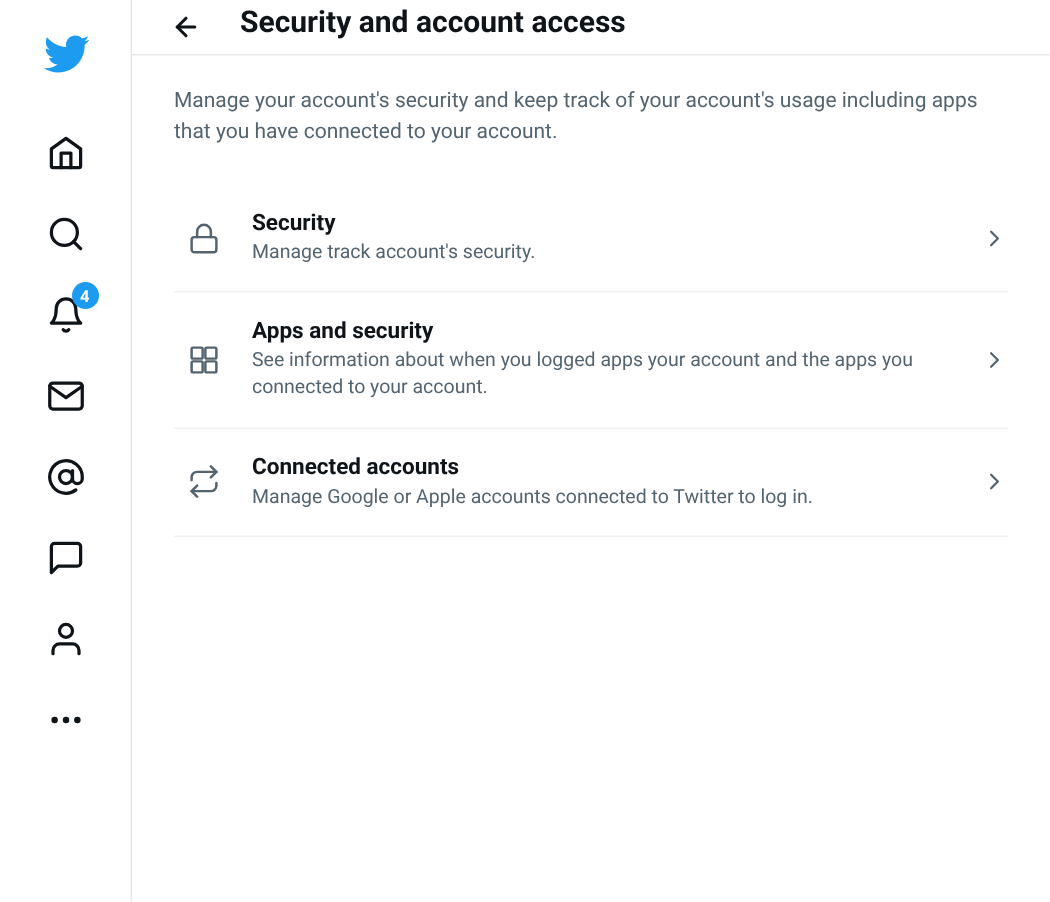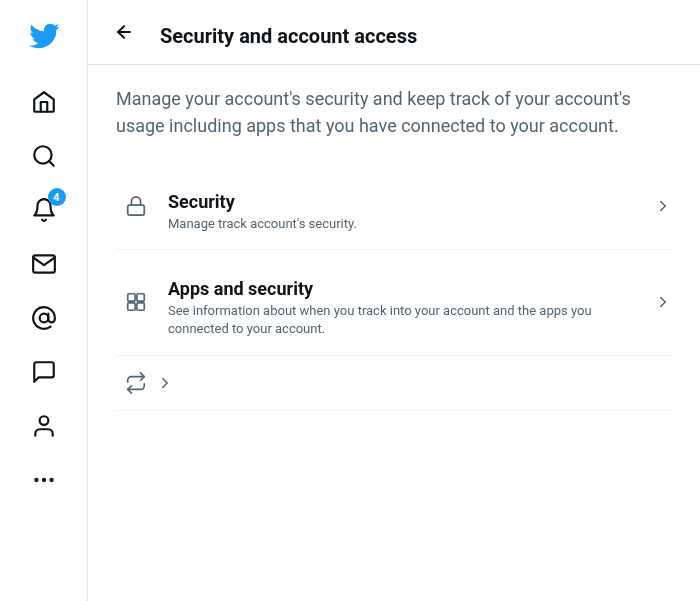--- a/index.html
+++ b/index.html
@@ -61,22 +61,22 @@
     .main {
       flex: 1;
       display: flex;
       flex-direction: column;
       overflow-y: auto;
     }
 
     
     .header {
       display: flex;
-      align-items: flex-end;
-      padding: 16px 20px;
+      align-items: flex-start;
+      padding: 2px 20px;
       border-bottom: 1px solid #e7e7e7;
     }
     .header-back {
       cursor: pointer;
       margin-right: 20px;
       display: flex;
       align-items: center;
       color: #0f1419;
       padding: 6px;
       border-radius: 50%;
@@ -85,21 +85,21 @@
       font-size: 20px;
       font-weight: 700;
       color: #0f1419;
     }
 
     
     .content {
       padding: 20px 28px;
     }
     .description {
-      font-size: 18px;
+      font-size: 14px;
       color: #536471;
       line-height: 1.5;
       margin-bottom: 24px;
       max-width: 560px;
     }
 
     
     .menu-item {
       display: flex;
       align-items: center;
@@ -118,25 +118,24 @@
     }
     .menu-item-icon svg {
       width: 22px;
       height: 22px;
     }
     .menu-item-text {
       flex: 1;
       padding: 0 12px;
     }
     .menu-item-title {
-      font-size: 18px;
+      font-size: 15px;
       font-weight: 700;
       color: #0f1419;
       margin-bottom: 3px;
-      margin-top: 12px;
     }
     .menu-item-desc {
       font-size: 13px;
       color: #536471;
       line-height: 1.4;
     }
     .menu-item-chevron {
       color: #536471;
       display: flex;
       align-items: center;
@@ -248,38 +247,42 @@
       <div class="menu-item-icon">
         <svg viewBox="0 0 24 24" fill="none" stroke="#536471" stroke-width="1.8" stroke-linecap="round" stroke-linejoin="round">
           <rect x="3" y="3" width="8" height="8" rx="1"></rect>
           <rect x="13" y="3" width="8" height="8" rx="1"></rect>
           <rect x="3" y="13" width="8" height="8" rx="1"></rect>
           <rect x="13" y="13" width="8" height="8" rx="1"></rect>
         </svg>
       </div>
       <div class="menu-item-text">
         <div class="menu-item-title">Apps and security</div>
-        <div class="menu-item-desc">See information about when you track into your account and the apps you connected to your account.</div>
+        <div class="menu-item-desc">See information about when you logged apps your account and the apps you connected to your account.</div>
       </div>
       <div class="menu-item-chevron">
         <svg viewBox="0 0 24 24" width="18" height="18" fill="none" stroke="#536471" stroke-width="2" stroke-linecap="round" stroke-linejoin="round">
           <polyline points="9 18 15 12 9 6"></polyline>
         </svg>
       </div>
     </div>
 
     <div class="menu-item">
       <div class="menu-item-icon">
         <svg viewBox="0 0 24 24" fill="none" stroke="#536471" stroke-width="1.8" stroke-linecap="round" stroke-linejoin="round">
           <polyline points="17 1 21 5 17 9"></polyline>
           <path d="M3 11V9a4 4 0 014-4h14"></path>
           <polyline points="7 23 3 19 7 15"></polyline>
           <path d="M21 13v2a4 4 0 01-4 4H3"></path>
         </svg>
       </div>
+      <div class="menu-item-text">
+        <div class="menu-item-title">Connected accounts</div>
+        <div class="menu-item-desc">Manage Google or Apple accounts connected to Twitter to log in.</div>
+      </div>
       <div class="menu-item-chevron">
         <svg viewBox="0 0 24 24" width="18" height="18" fill="none" stroke="#536471" stroke-width="2" stroke-linecap="round" stroke-linejoin="round">
           <polyline points="9 18 15 12 9 6"></polyline>
         </svg>
       </div>
     </div>
   </div>
 </div>
 
 </body></html>

